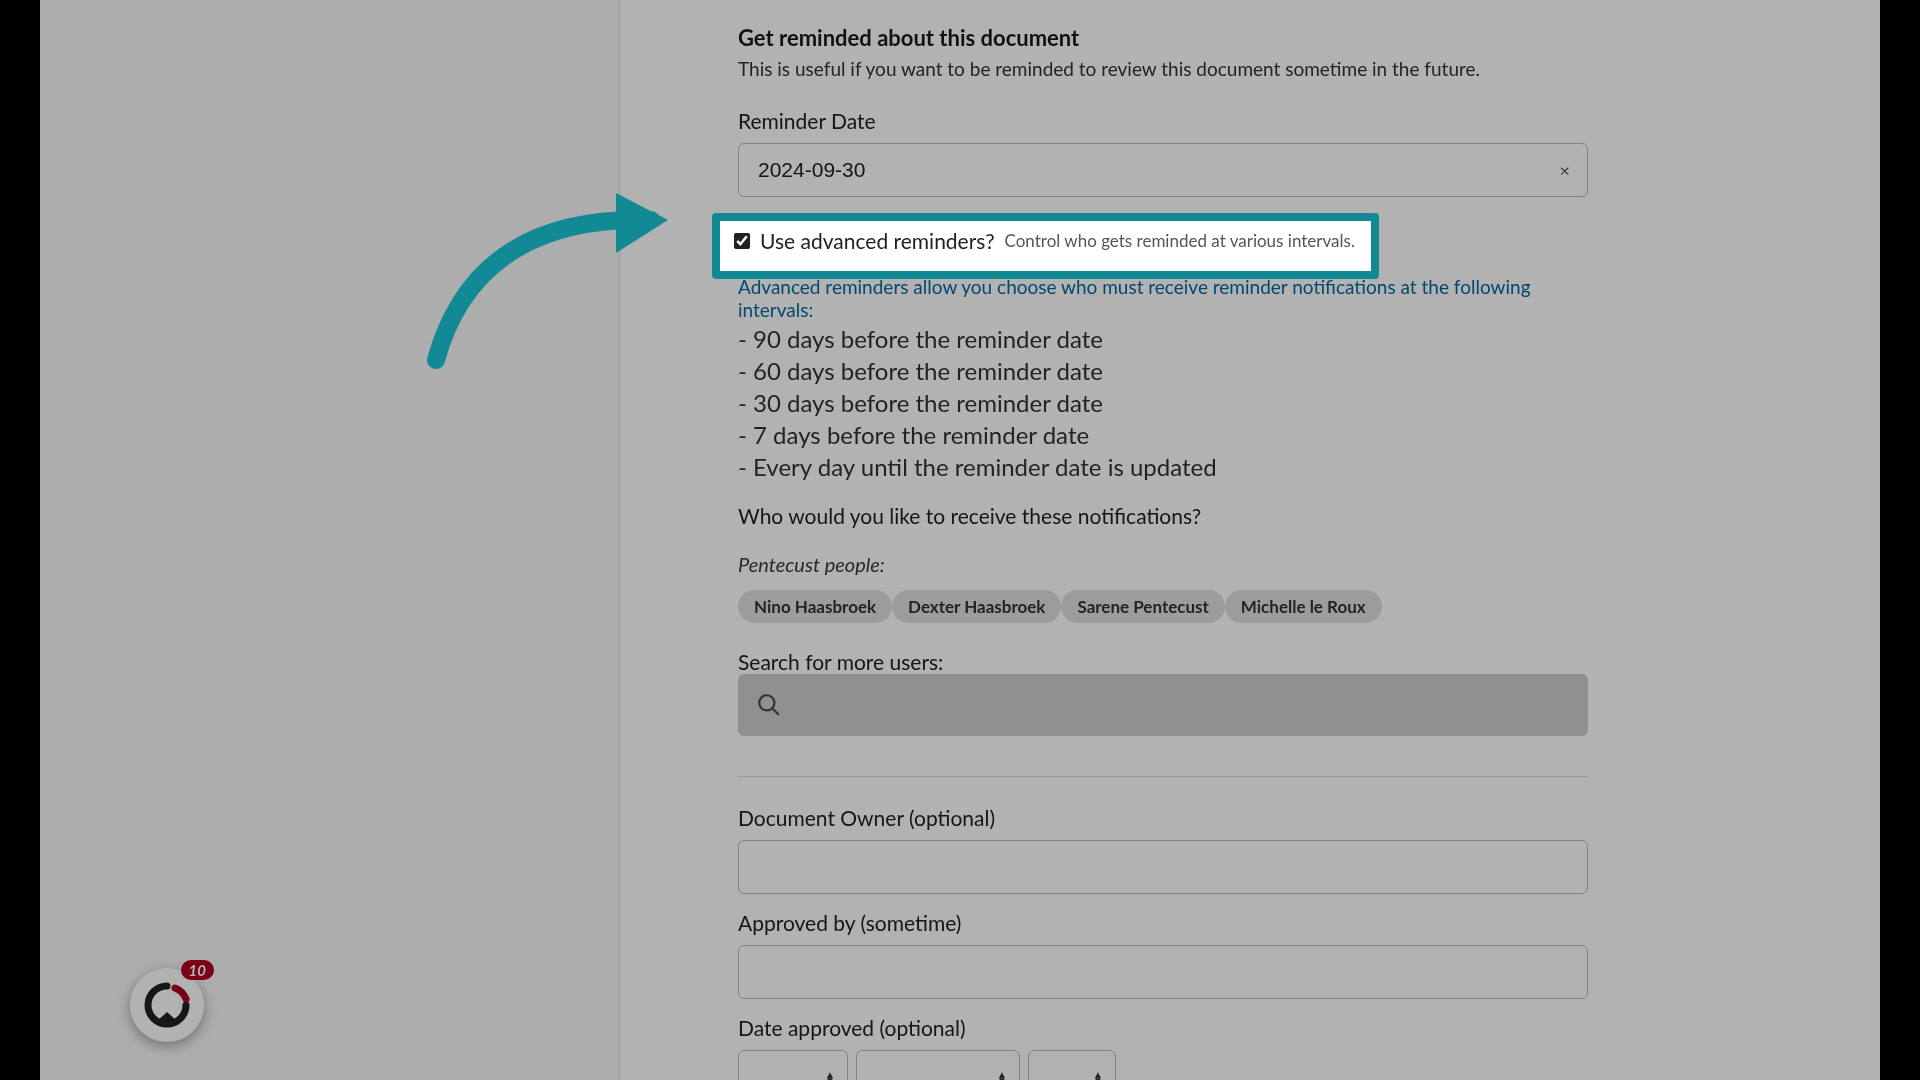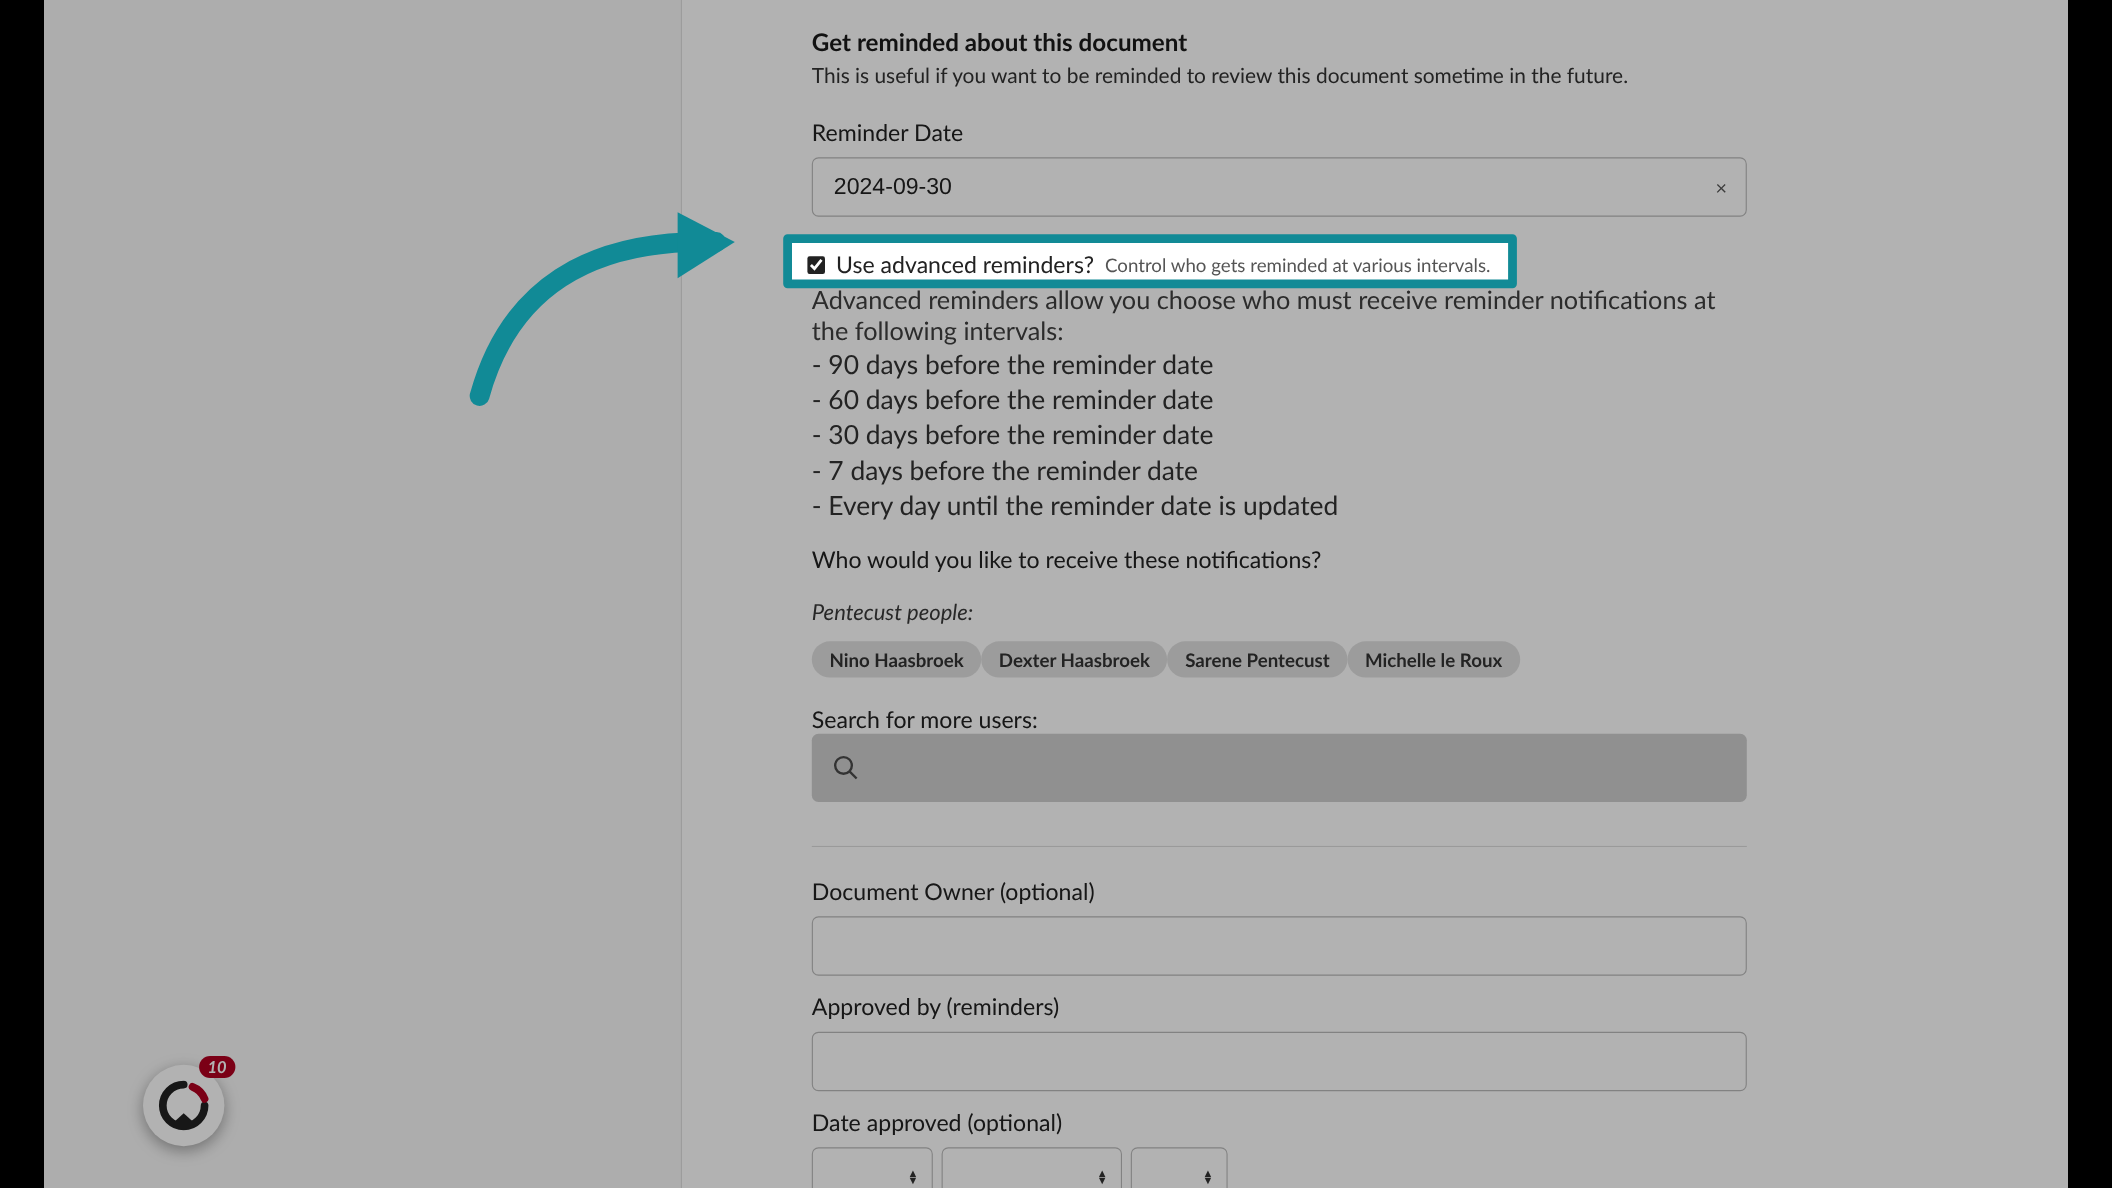--- a/index.html
+++ b/index.html
@@ -83,21 +83,21 @@
     transform: translateY(-50%);
     font-size: 18px;
     color: #555;
     cursor: pointer;
   }
   .highlight-box {
     position: relative;
     border: 8px solid #118a96;
     background: #fff;
     border-radius: 4px;
-    padding: 7px 14px 1px 14px;
+    padding: 7px 14px 18px 14px;
     display: flex;
     align-items: center;
     gap: 10px;
     width: 667px;
     margin-left: -26px;
     margin-bottom: 0px;
     z-index: 100;
   }
   .highlight-box input[type=checkbox]{
     width: 16px;
@@ -106,22 +106,22 @@
   }
   .hb-label {
     font-size: 21px;
     color: #222;
   }
   .hb-hint {
     font-size: 17px;
     color: #555;
   }
   .adv-desc {
-    font-size: 23px;
-    color: #404040;
+    font-size: 19px;
+    color: #0369a1;
     margin-top: -4px;
     margin-bottom: 2px;
   }
   .interval-line {
     font-size: 24px;
     color: #333;
     margin-top: 3px;
   }
   .who-label {
     font-size: 21px;
@@ -277,21 +277,21 @@
           </svg>
       </div>
 
       <div class="divider"></div>
 
       <label class="field-label">Document Owner (optional)</label>
       <div class="input-wrap">
         <input type="text" class="input-text" style="">
       </div>
 
-      <label class="field-label" style="margin-top:12px">Approved by (reminders)</label>
+      <label class="field-label" style="margin-top:12px">Approved by (sometime)</label>
       <div class="input-wrap">
         <input type="text" class="input-text" style="">
       </div>
 
       <label class="field-label" style="margin-top:12px">Date approved (optional)</label>
       <div class="select-row">
         <div class="select-box w1">
           <span class="select-caret">
               <span>▲</span>
               <span>▼</span>

